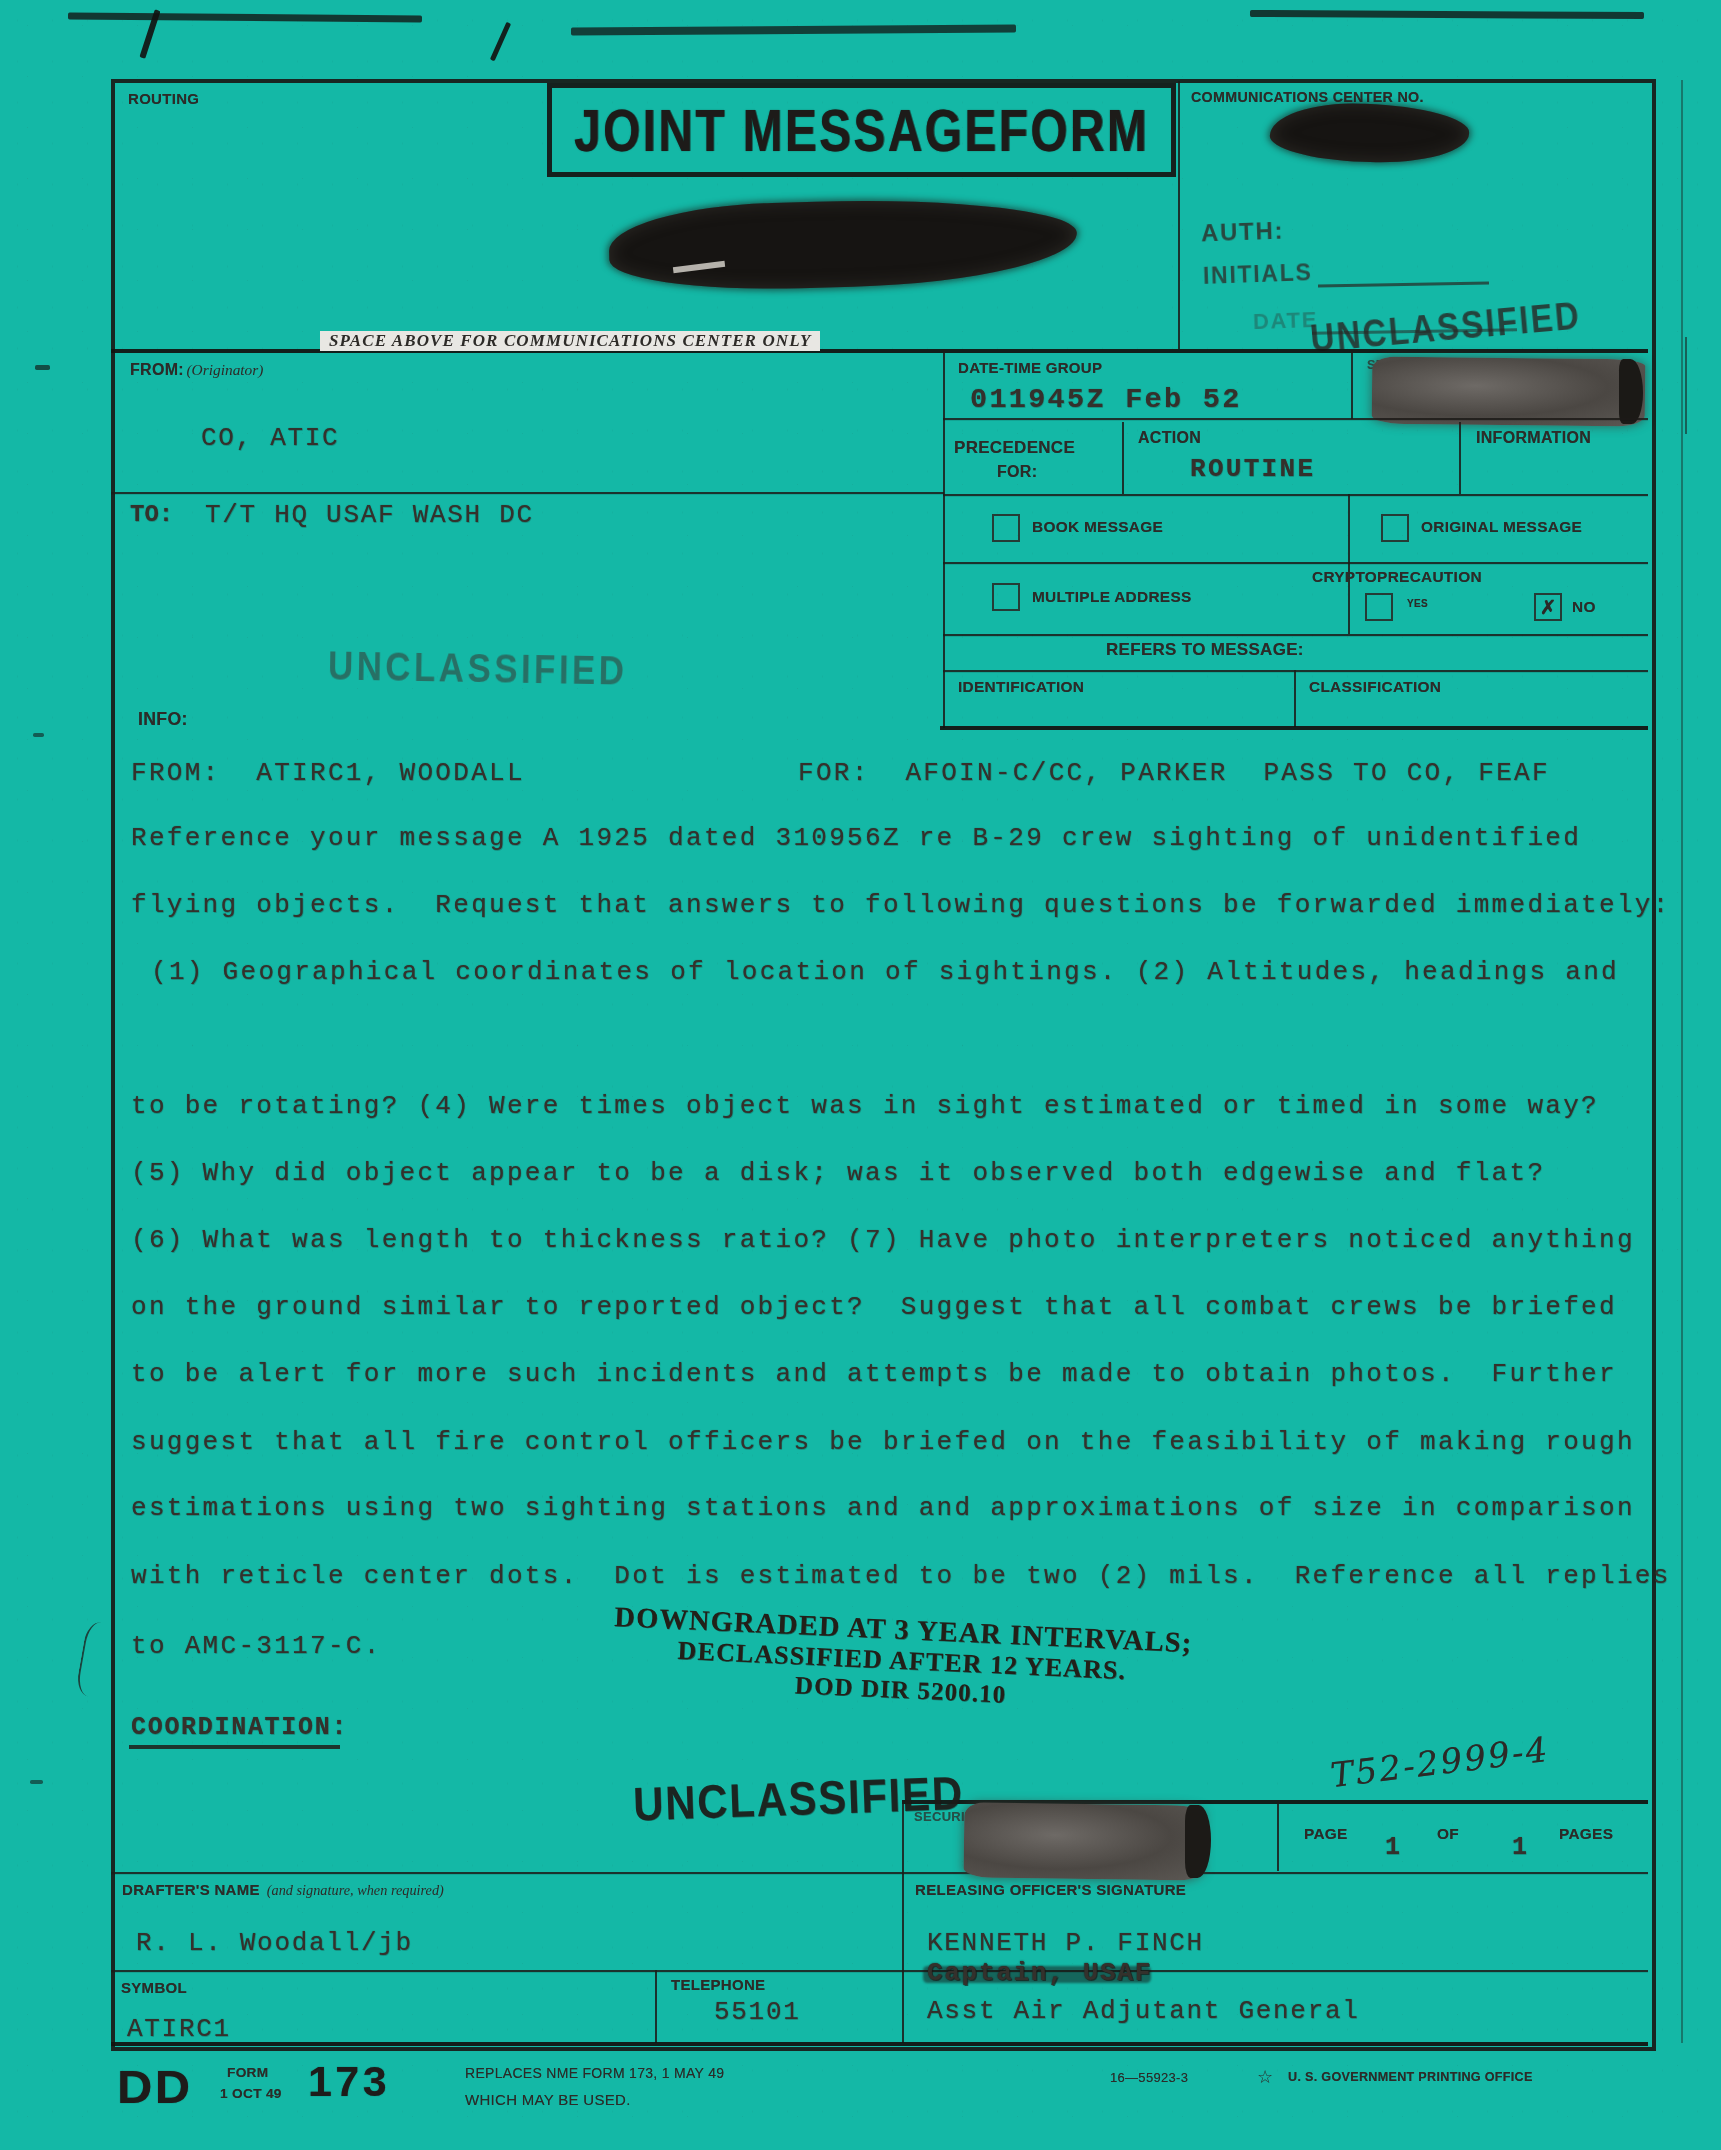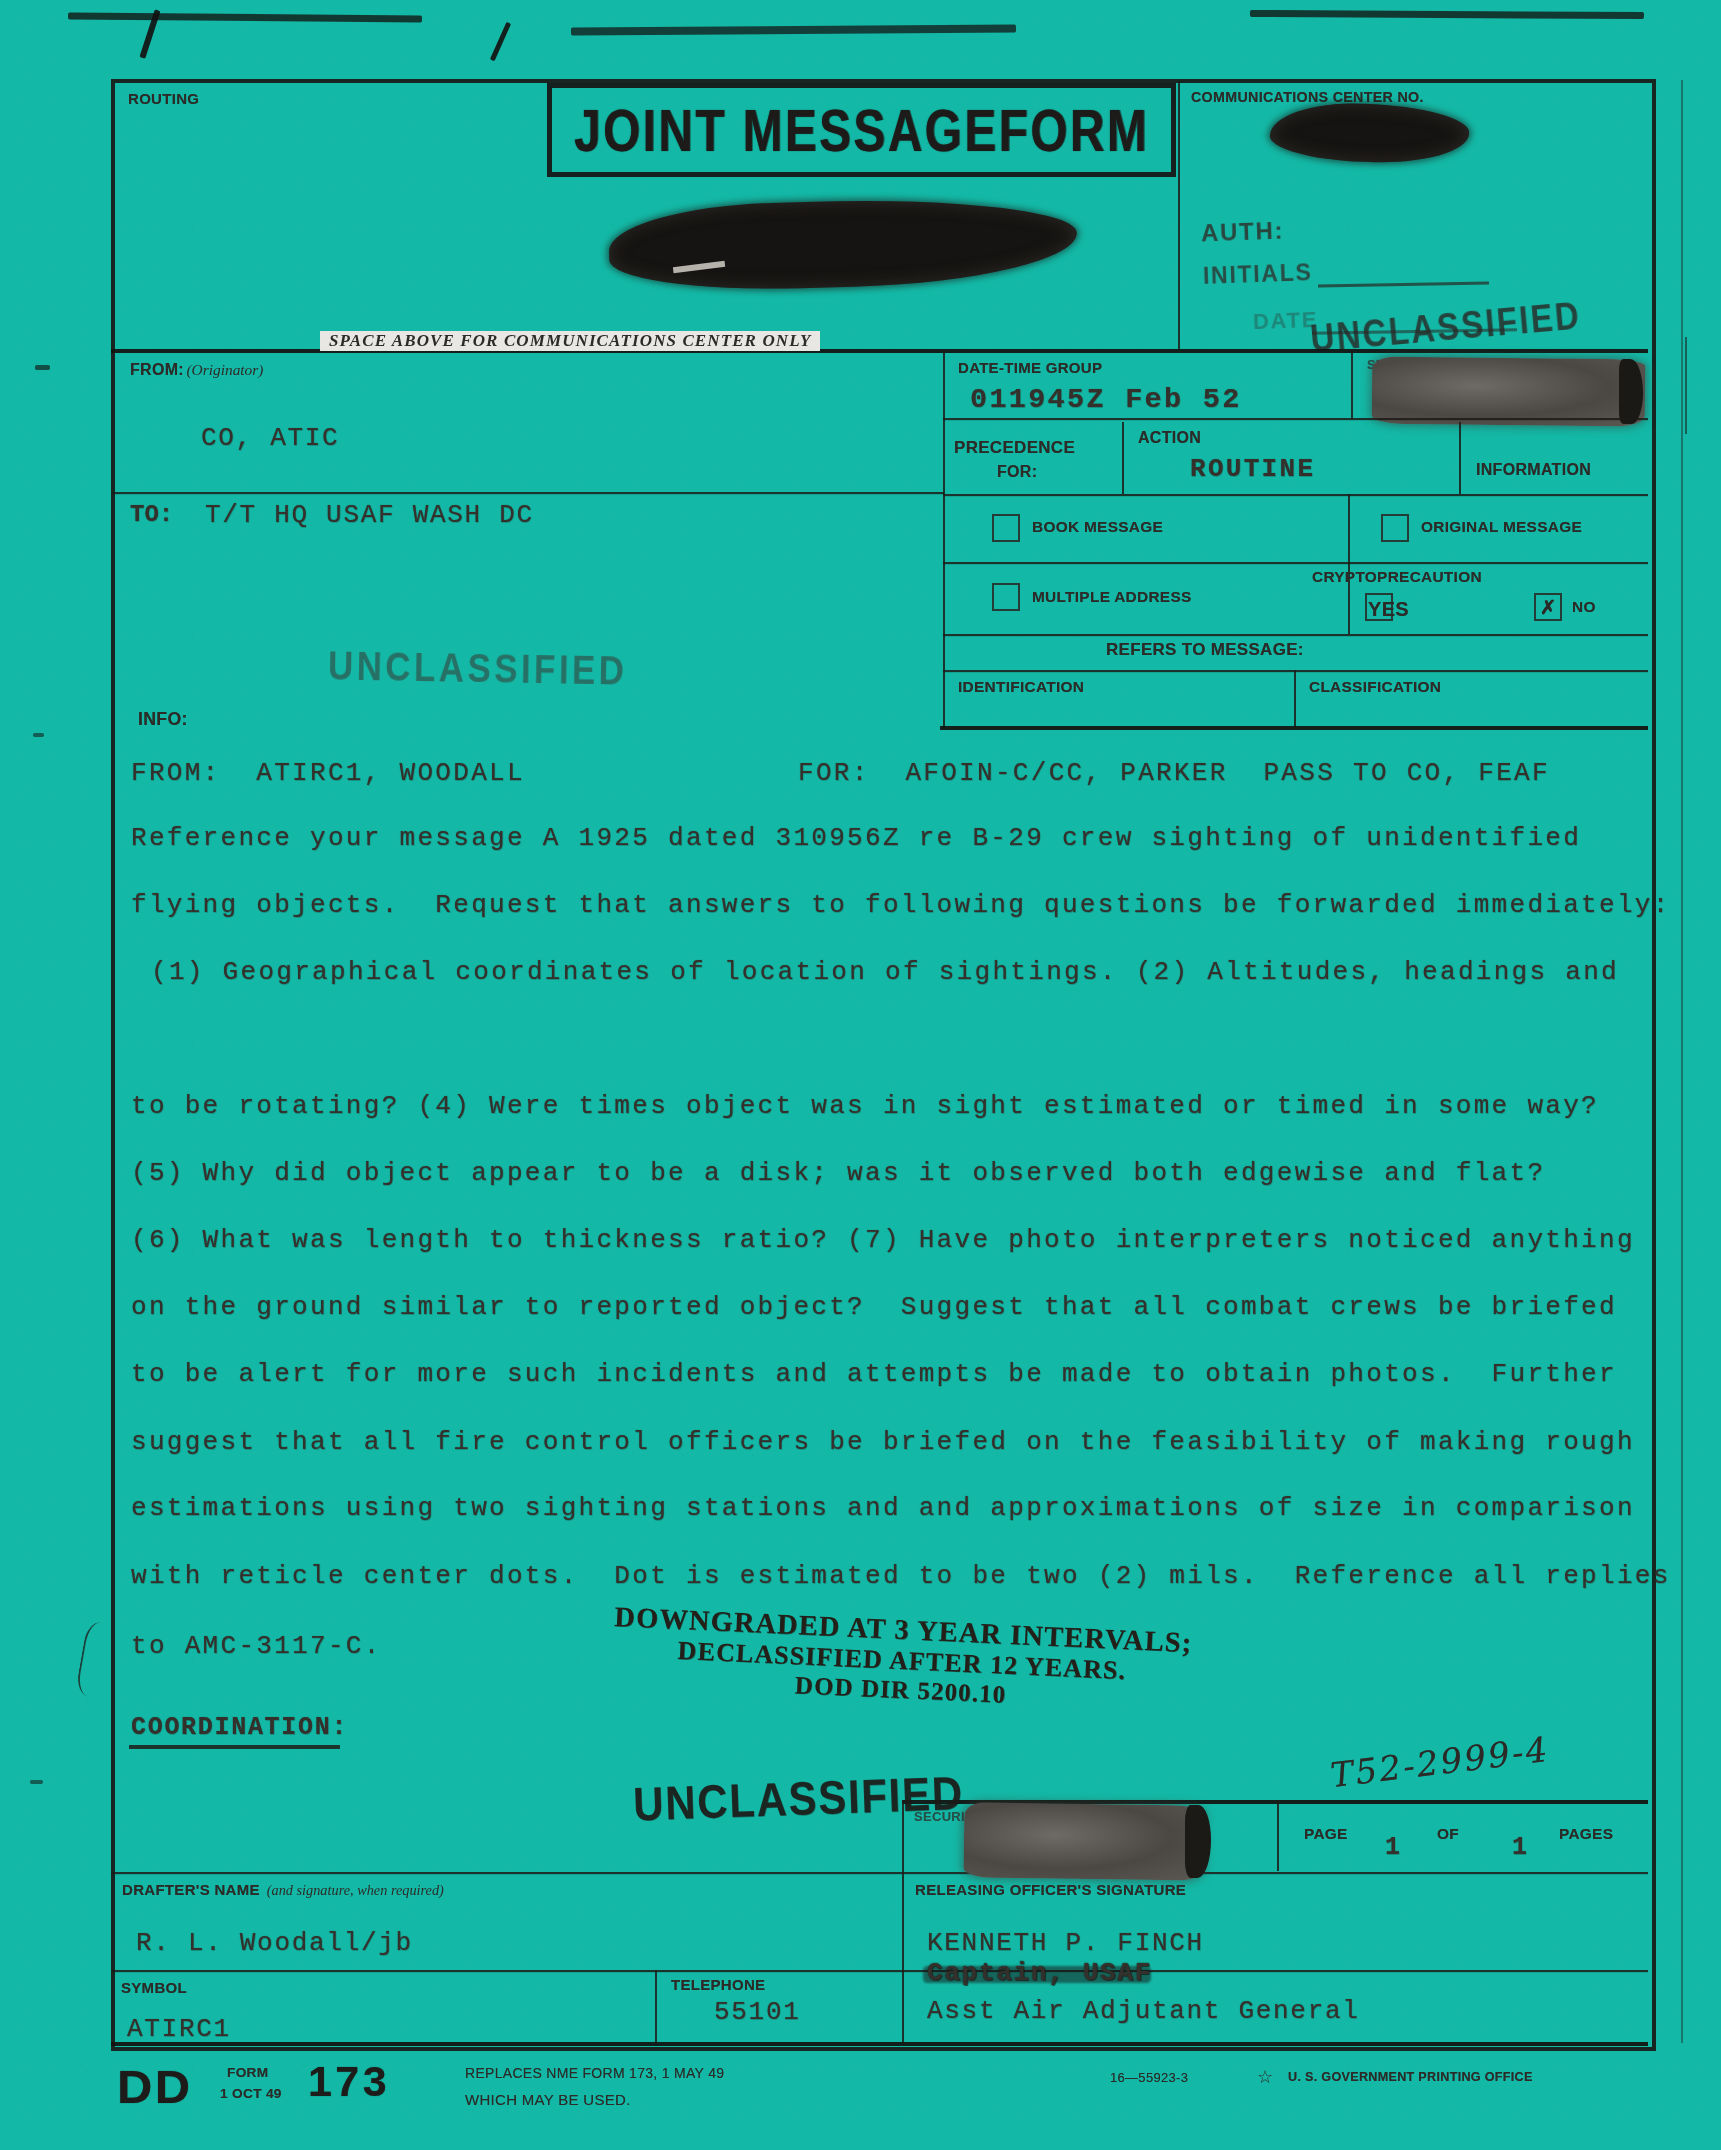--- a/index.html
+++ b/index.html
@@ -96,37 +96,37 @@
   <div class="abs" style="left:1619px;top:359px;width:24px;height:65px;background:#1b1916;border-radius:20% 60% 55% 20%;"></div>
 
   <div class="abs hline" style="left:943px;top:418px;width:705px;"></div>
 
   <div class="abs lbl" style="left:954px;top:438px;font-size:17px;">PRECEDENCE</div>
   <div class="abs lbl" style="left:997px;top:463px;font-size:16px;">FOR:</div>
   <div class="abs vline" style="left:1122px;top:422px;height:72px;"></div>
   <div class="abs lbl" style="left:1138px;top:429px;font-size:16px;">ACTION</div>
   <div class="abs typed" style="left:1190px;top:454px;font-size:26px;letter-spacing:2.3px;font-weight:700;">ROUTINE</div>
   <div class="abs vline" style="left:1459px;top:422px;height:72px;"></div>
-  <div class="abs lbl" style="left:1476px;top:429px;font-size:16px;margin-top:32px;">INFORMATION</div>
+  <div class="abs lbl" style="left:1476px;top:429px;font-size:16px;">INFORMATION</div>
 
   <div class="abs hline" style="left:943px;top:494px;width:705px;"></div>
 
   <div class="abs cb" style="left:992px;top:514px;"></div>
   <div class="abs lbl" style="left:1032px;top:518px;font-size:15.4px;">BOOK MESSAGE</div>
   <div class="abs vline" style="left:1348px;top:494px;height:140px;"></div>
   <div class="abs cb" style="left:1381px;top:514px;"></div>
   <div class="abs lbl" style="left:1421px;top:518px;font-size:15.4px;">ORIGINAL MESSAGE</div>
 
   <div class="abs hline" style="left:943px;top:562px;width:705px;"></div>
 
   <div class="abs cb" style="left:992px;top:583px;"></div>
   <div class="abs lbl" style="left:1032px;top:588px;font-size:15.4px;">MULTIPLE ADDRESS</div>
   <div class="abs lbl" style="left:1312px;top:568px;font-size:15.4px;">CRYPTOPRECAUTION</div>
   <div class="abs cb" style="left:1365px;top:593px;"></div>
-  <div class="abs lbl" style="left:1368px;top:598px;font-size:20px;">YES</div>
+  <div class="abs lbl" style="left:1407px;top:598px;font-size:10px;">YES</div>
   <div class="abs cb" style="left:1534px;top:593px;">
     <span>✗</span>
   </div>
   <div class="abs lbl" style="left:1572px;top:598px;font-size:15.4px;">NO</div>
 
   <div class="abs hline" style="left:943px;top:634px;width:705px;"></div>
 
   <div class="abs lbl" style="left:1106px;top:640px;font-size:17px;">REFERS TO MESSAGE:</div>
 
   <div class="abs hline" style="left:943px;top:670px;width:705px;"></div>

